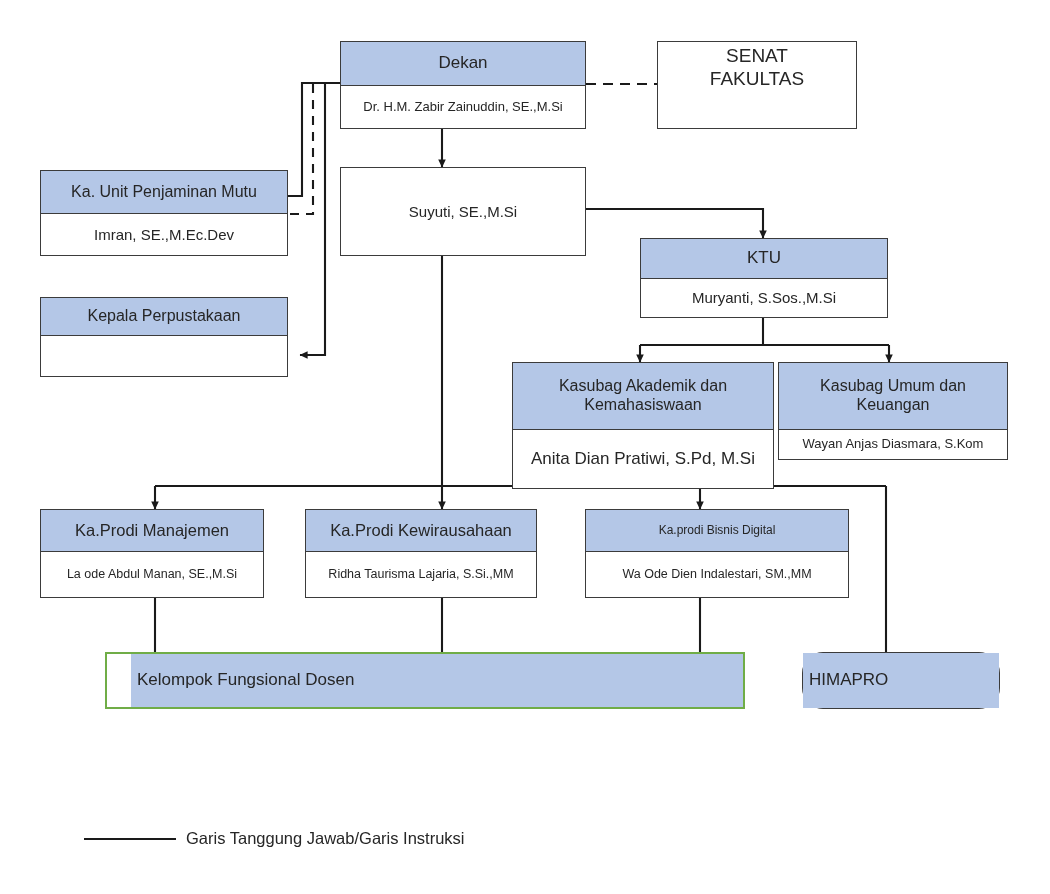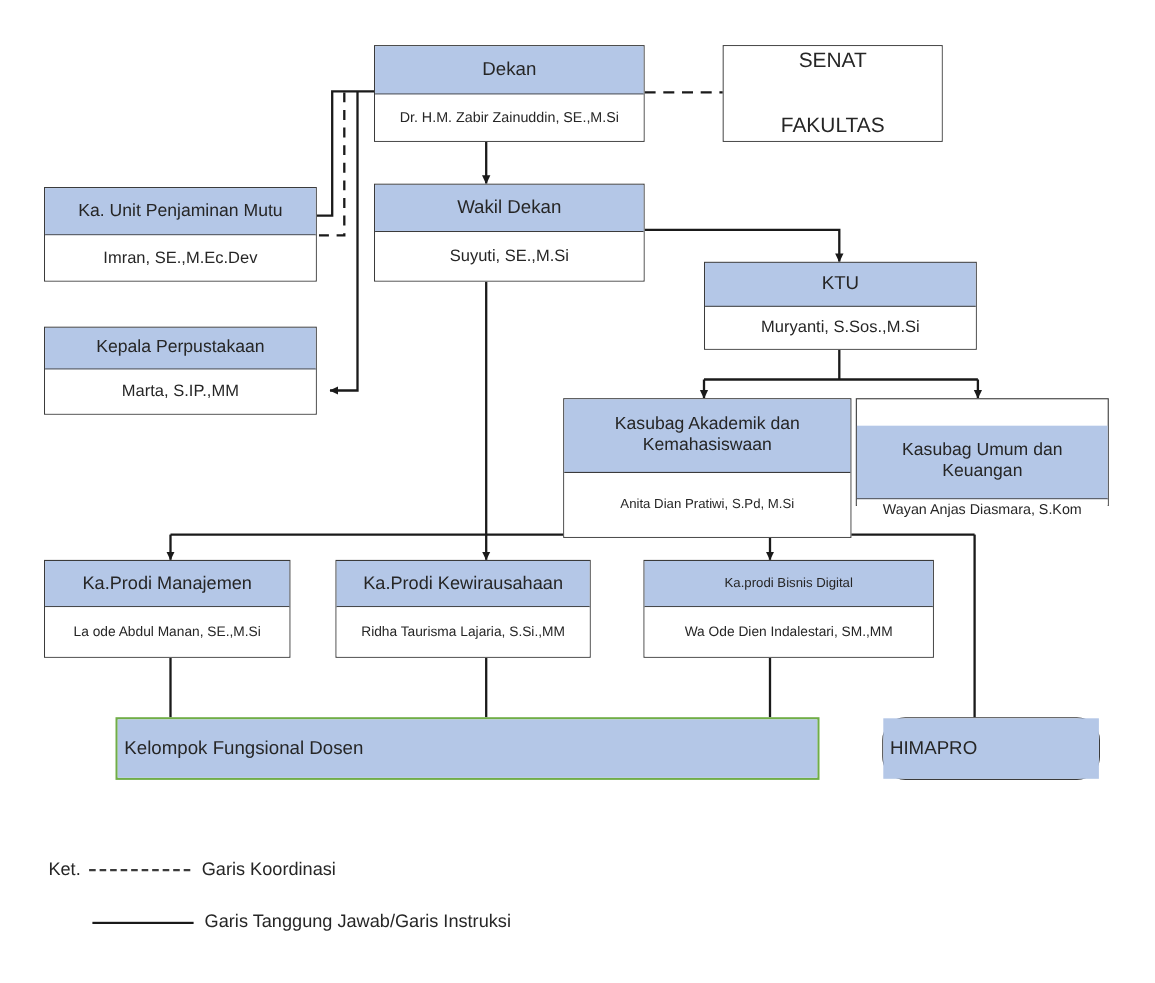--- a/index.html
+++ b/index.html
@@ -60,32 +60,31 @@
   }
   
   .node.plain {
     align-items: center;
     justify-content: center;
     text-align: center;
   }
   .node.plain .solo {
     display: flex;
     align-items: center;
-    justify-content: space-between;
+    justify-content: flex-start;
     text-align: center;
     width: 100%;
     height: 100%;
     line-height: 1.22;
     box-sizing: border-box;
     padding: 2px 6px;
-    gap: 30px;
   }
   .node.white-plain .solo { background: #ffffff; font-size: 19px; }
   .node.blue-plain .solo  { background: #b4c7e7; font-size: 17px; }
-  .node.green-edge { border: 2px solid #70ad47; }
+  .node.green-edge { border: 2px solid #70ad47; padding-left: 24px; }
 
   .legend-row {
     position: absolute;
     display: flex;
     align-items: center;
     font-size: 16.5px;
     color: #262626;
     white-space: nowrap;
     z-index: 2;
   }
@@ -158,41 +157,39 @@
       <span>FAKULTAS</span>
     </div>
   </div>
 
   <div class="node" style="left:40px; top:170px; width:248px; height:86px;">
     <div class="title" style="height:43px; font-size:16px;">Ka. Unit Penjaminan Mutu</div>
     <div class="name" style="font-size:15px;">Imran, SE.,M.Ec.Dev</div>
   </div>
 
   <div class="node" style="left:340px; top:167px; width:246px; height:89px;">
-    <div class="title" style="height:43px;">Wakil Dekan</div>
     <div class="name" style="font-size:15px;">Suyuti, SE.,M.Si</div>
   </div>
 
   <div class="node" style="left:40px; top:297px; width:248px; height:80px;">
     <div class="title" style="height:38px; font-size:16px;">Kepala Perpustakaan</div>
-    <div class="name" style="font-size:15px;">Marta, S.IP.,MM</div>
   </div>
 
   <div class="node" style="left:640px; top:238px; width:248px; height:80px;">
     <div class="title" style="height:40px;">KTU</div>
     <div class="name" style="font-size:15px;">Muryanti, S.Sos.,M.Si</div>
   </div>
 
   <div class="node" style="left:512px; top:362px; width:262px; height:127px;">
     <div class="title" style="height:67px; font-size:16px;">Kasubag Akademik dan Kemahasiswaan</div>
-    <div class="name" style="font-size:12px;">Anita Dian Pratiwi, S.Pd, M.Si</div>
+    <div class="name" style="font-size:17px;">Anita Dian Pratiwi, S.Pd, M.Si</div>
   </div>
 
   <div class="node" style="left:778px; top:362px; width:230px; height:98px;">
-    <div class="title" style="height:67px; font-size:16px;margin-top:24px;">Kasubag Umum dan Keuangan</div>
+    <div class="title" style="height:67px; font-size:16px;">Kasubag Umum dan Keuangan</div>
     <div class="name" style="font-size:13px;">Wayan Anjas Diasmara, S.Kom</div>
   </div>
 
   <div class="node" style="left:40px; top:509px; width:224px; height:89px;">
     <div class="title" style="height:42px; font-size:16.5px;">Ka.Prodi Manajemen</div>
     <div class="name" style="font-size:12.5px;">La ode Abdul Manan, SE.,M.Si</div>
   </div>
 
   <div class="node" style="left:305px; top:509px; width:232px; height:89px;">
     <div class="title" style="height:42px; font-size:16.5px;">Ka.Prodi Kewirausahaan</div>
@@ -205,24 +202,19 @@
   </div>
 
   <div class="node plain blue-plain green-edge" style="left:105px; top:652px; width:640px; height:57px;">
     <div class="solo">Kelompok Fungsional Dosen</div>
   </div>
 
   <div class="node plain blue-plain" style="left:802px; top:652px; width:198px; height:57px;border-radius:21px;">
     <div class="solo">HIMAPRO</div>
   </div>
 
-  <div class="legend-row" style="left:44px; top:781px;">
-    <span class="legend-label-lead">Ket.</span>
-    <span class="legend-dash"></span>
-    <span>Garis Koordinasi</span>
-  </div>
 
   <div class="legend-row" style="left:84px; top:829px;">
     <span class="legend-solid"></span>
     <span>Garis Tanggung Jawab/Garis Instruksi</span>
   </div>
 
 </div>
 
 </body></html>

